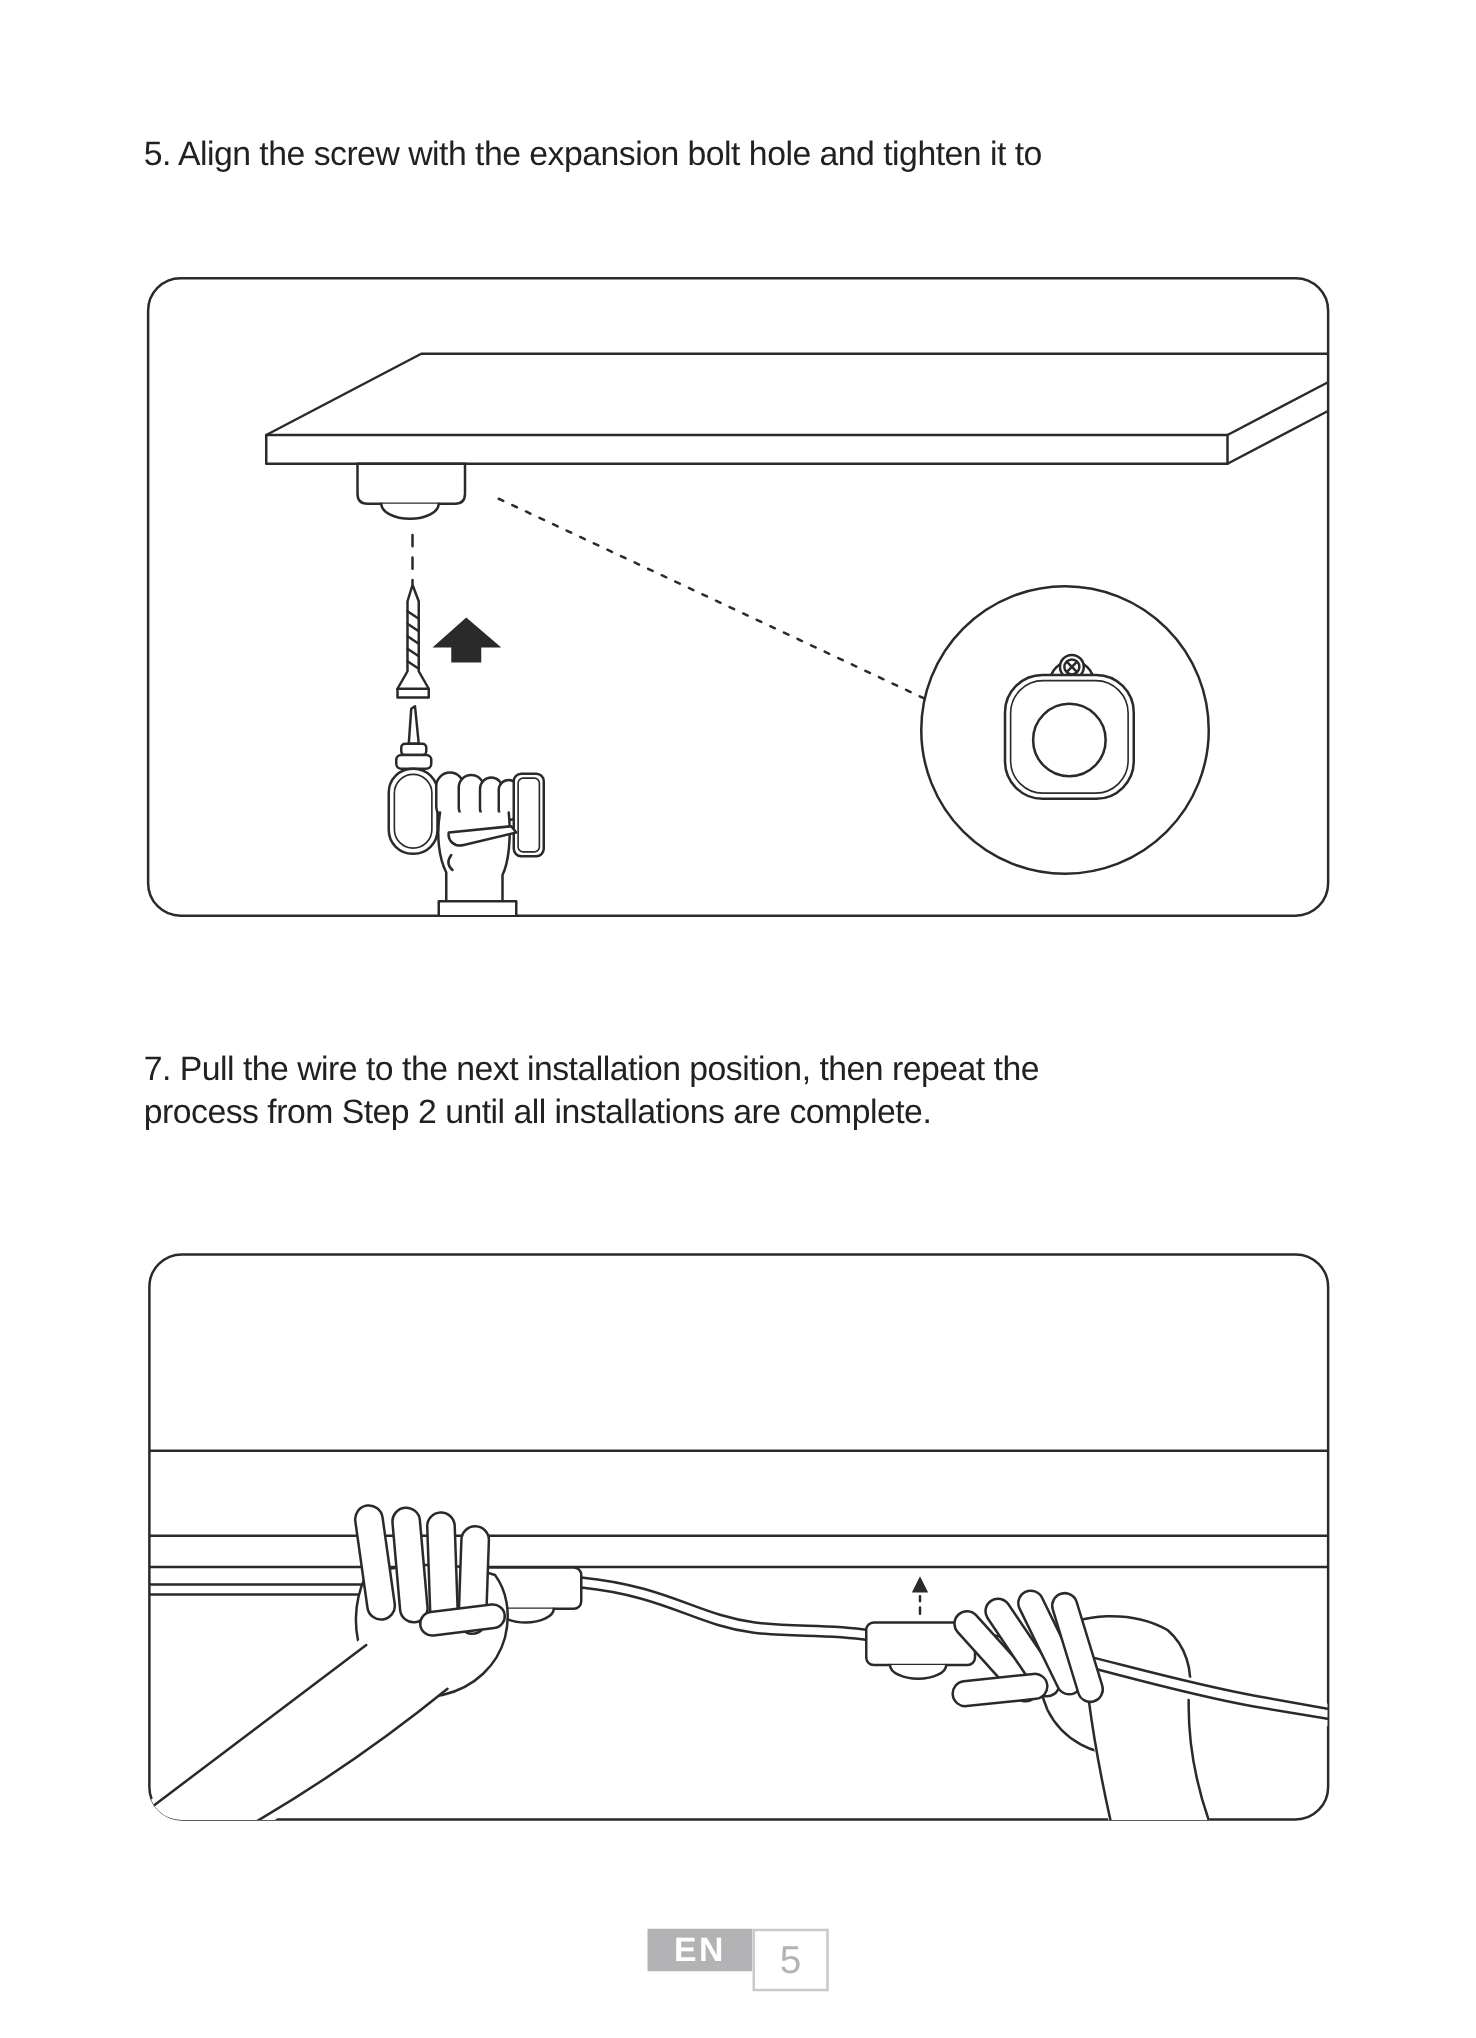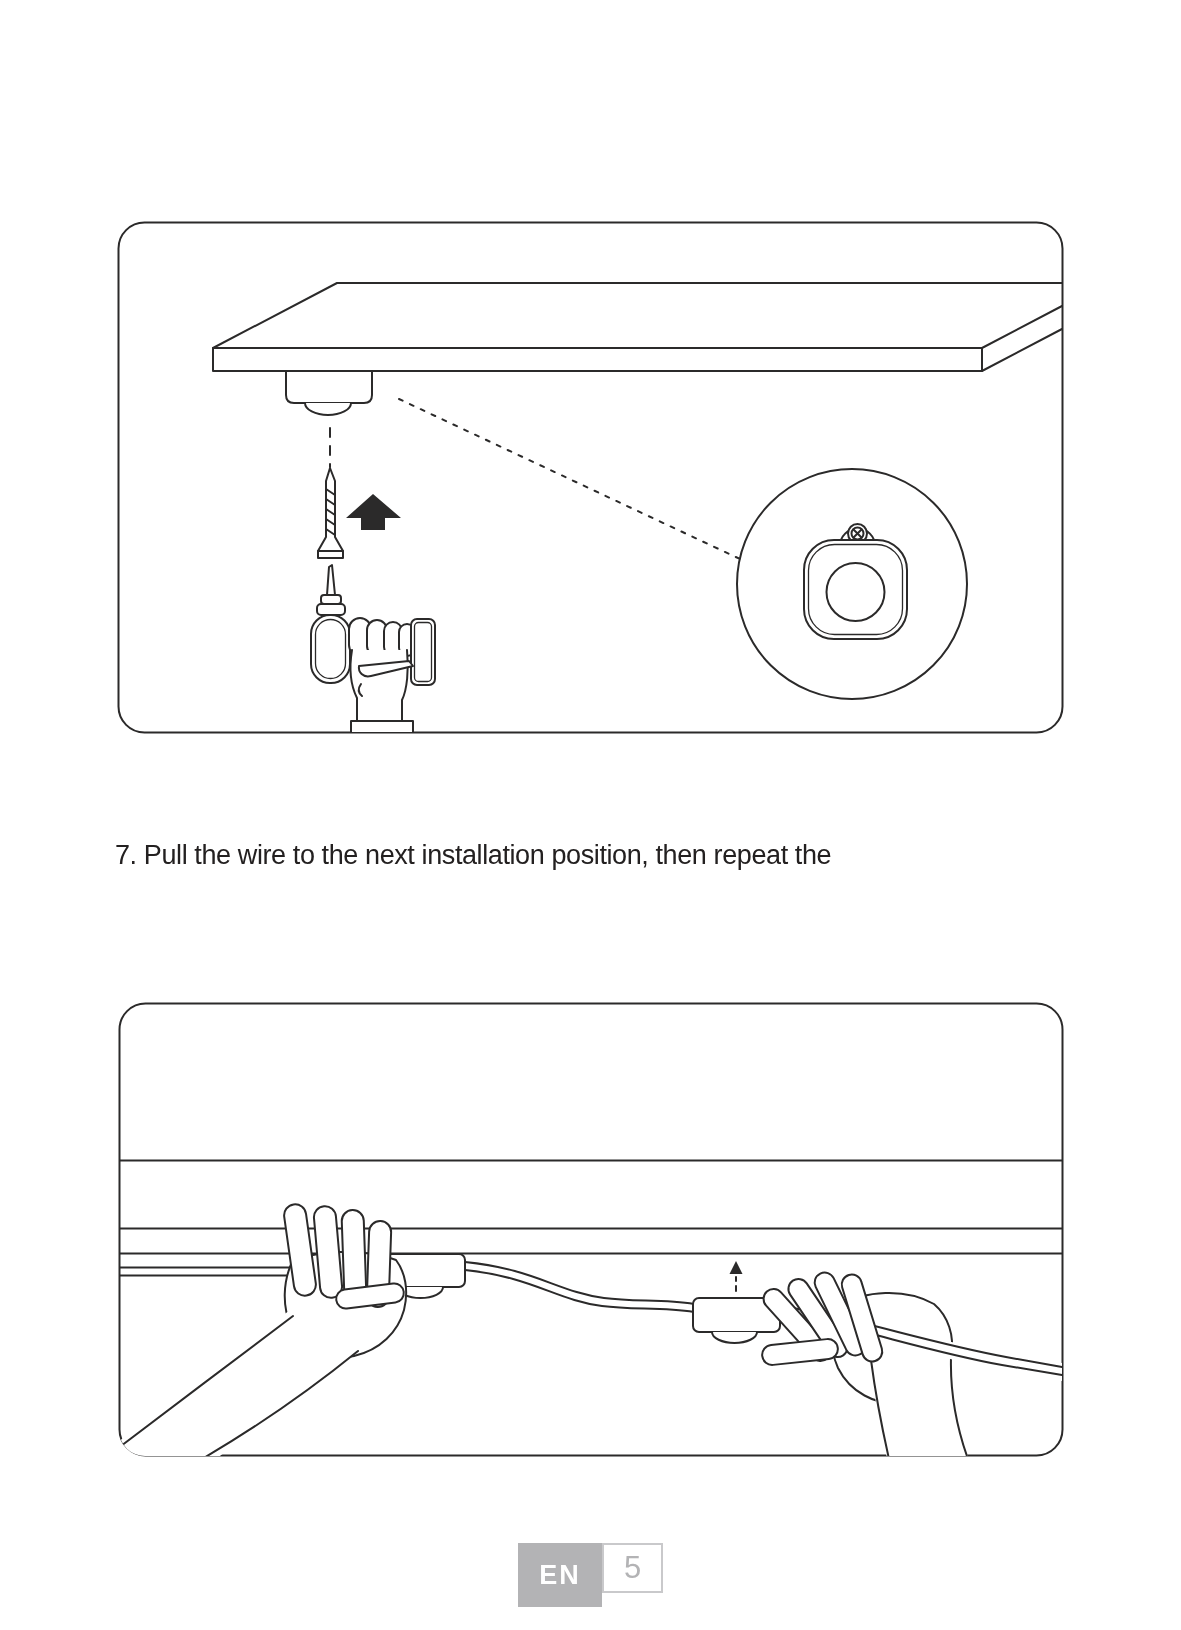--- a/index.html
+++ b/index.html
@@ -17,38 +17,40 @@
   
   .s{stroke:#2b2a2a;stroke-width:2;fill:none;stroke-linecap:round;stroke-linejoin:round}
   .w{fill:#ffffff}
   .thin{stroke-width:1.3}
   .blk{fill:#2b2a2a;stroke:none}
   .footer{
     position:absolute;top:1543px;left:0;width:100%;
     display:flex;justify-content:center;align-items:stretch;
   }
   .lang-badge{
-    width:84px;height:64px;background:#b3b3b5;color:#ffffff;
+    width:84px;height:34px;background:#b3b3b5;color:#ffffff;
     font-size:27px;font-weight:bold;letter-spacing:2px;
     display:flex;align-items:center;justify-content:center;
   }
   .page-num-box{
     width:61px;height:50px;background:#ffffff;box-sizing:border-box;
     border:2px solid #c9c9cb;color:#b3b3b5;font-size:31px;
     display:flex;align-items:center;justify-content:center;
   }
 </style>
 </head>
 <body>
 
 <div class="step" id="step5">
+  <div>5. Align the screw with the expansion bolt hole and tighten it to</div>
 </div>
 
 <div class="step" id="step6">
   <div>7. Pull the wire to the next installation position, then repeat the</div>
+  <div>process from Step 2 until all installations are complete.</div>
 </div>
 
 <svg id="art" width="1181" height="1630" viewBox="0 0 1181 1630">
   <defs>
     <clipPath id="clipF1">
         <rect x="119" y="222" width="944" height="510" rx="26"></rect>
       </clipPath>
     <clipPath id="clipF2">
         <rect x="119" y="1003" width="944" height="453" rx="26"></rect>
       </clipPath>

